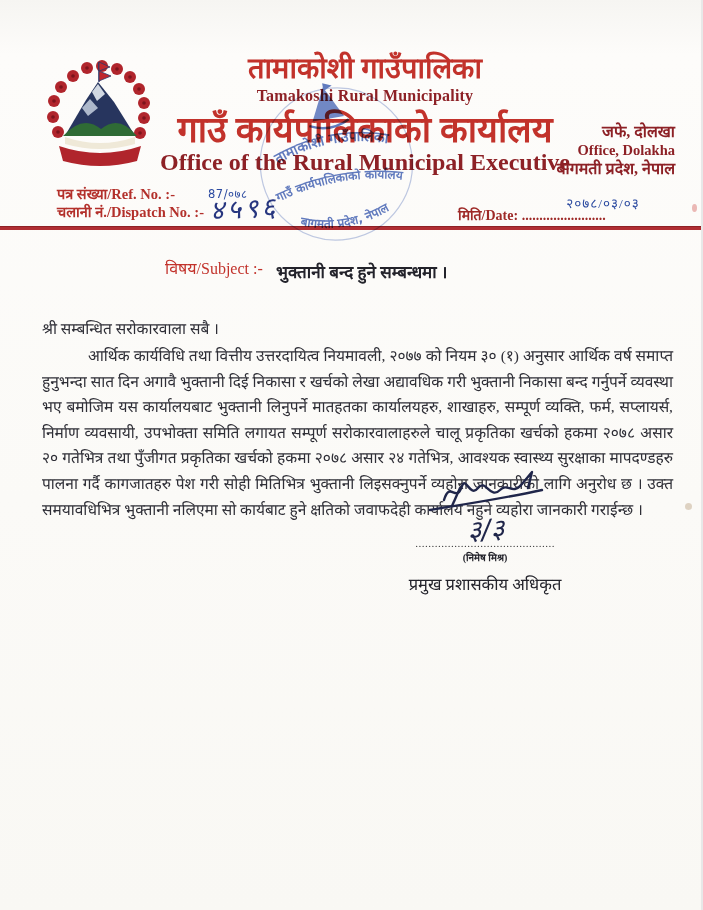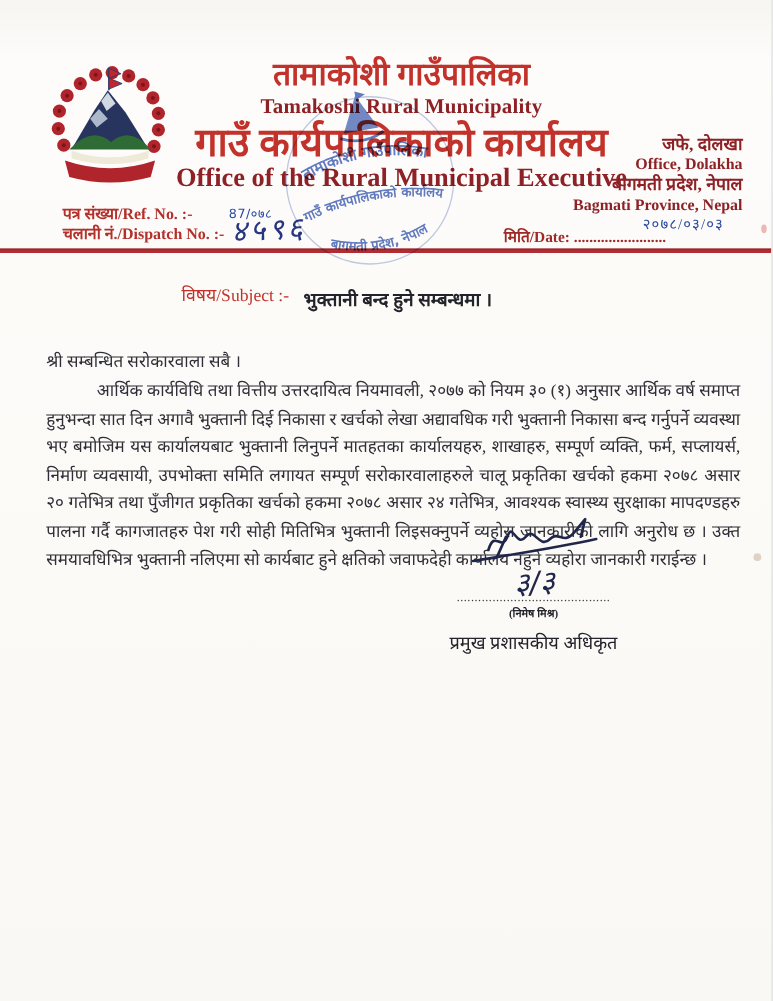--- a/index.html
+++ b/index.html
@@ -4,29 +4,29 @@
 <style>
   * { margin:0; padding:0; box-sizing:border-box; }
   html,body { background:#e8e8e8; }
   .page {
     position:relative; width:701px; height:910px; overflow:hidden;
     background:linear-gradient(180deg,#f6f5f2 0%,#fdfcfa 6%,#fbfaf7 55%,#f9f8f4 100%);
     font-family:"Liberation Serif","DejaVu Serif",serif;
   }
   .abs { position:absolute; }
   .np-title-1 { top:50px; font-size:29px; font-weight:700; color:#c2322b; line-height:36px; }
-  .en-title-1 { top:87px; font-size:19px; font-weight:700; color:#8d2126; letter-spacing:.2px; }
+  .en-title-1 { top:87px; font-size:16px; font-weight:700; color:#8d2126; letter-spacing:.2px; }
   .hdr-line { left:160px; width:410px; text-align:center; }
   .np-title-2 { top:108px; font-size:36px; font-weight:700; color:#c2322b; line-height:44px; }
   .en-title-2 { top:134px; font-size:24px; font-weight:700; color:#8d2126;margin-top:15px; }
 
   .hdr-right { left:479px; top:122px; width:196px; text-align:right; color:#8d2126;font-family:Liberation Serif, serif; }
   .hdr-right .np { font-size:16px; font-weight:700; line-height:19px; }
   .hdr-right .en { font-size:14.5px; font-weight:700; line-height:18px; }
-  .date-value { left:548px; top:194px; width:110px; text-align:right;
+  .date-value { left:548px; top:194px; width:110px; text-align:center;
     color:#2b4aa0; font-size:13.5px; letter-spacing:1px;
     font-family:Liberation Serif, serif; }
   .date-label { left:458px; top:205px; width:240px; text-align:left;
     color:#9e2a28; font-size:14px; font-weight:700; }
 
   .ref-row { left:25px; color:#b3302b; font-size:14.5px; font-weight:700;margin-left:32px; }
   .ref-row-1 { top:183px; }
   .ref-row-2 { top:201px; }
   .ref-value { left:208px; top:186px; color:#2b4aa0; font-size:11.5px;
     font-family:"DejaVu Sans",sans-serif; letter-spacing:.5px; }
@@ -123,21 +123,20 @@
 
   <div class="abs hdr-line np-title-1">तामाकोशी गाउँपालिका</div>
   <div class="abs hdr-line en-title-1">Tamakoshi Rural Municipality</div>
   <div class="abs hdr-line np-title-2">गाउँ कार्यपालिकाको कार्यालय</div>
   <div class="abs hdr-line en-title-2">Office of the Rural Municipal Executive</div>
 
   <div class="abs hdr-right">
     <div class="np">जफे, दोलखा</div>
     <div class="en">Office, Dolakha</div>
     <div class="np">बागमती प्रदेश, नेपाल</div>
-    <div class="en">Bagmati Province, Nepal</div>
   </div>
   <div class="abs date-value">२०७८/०३/०३</div>
   <div class="abs date-label">मिति/Date: ........................</div>
 
   <div class="abs ref-row ref-row-1">पत्र संख्या/Ref. No. :-</div>
   <div class="abs ref-value">87/०७८</div>
   <div class="abs ref-row ref-row-2">चलानी नं./Dispatch No. :-</div>
   <div class="abs dispatch-value">४५९६</div>
 
   <div class="abs red-rule"></div>

